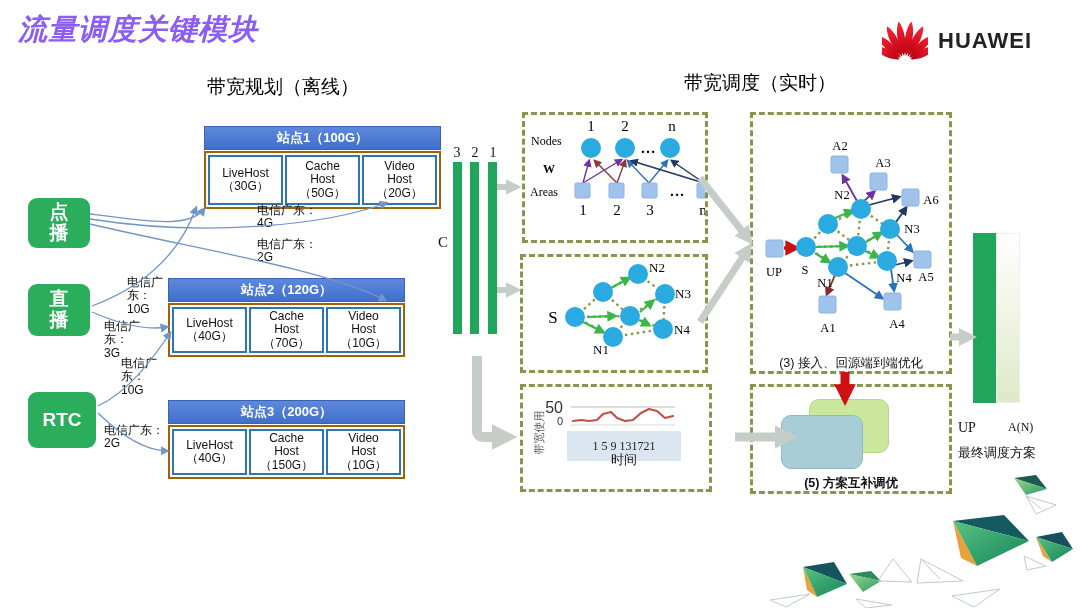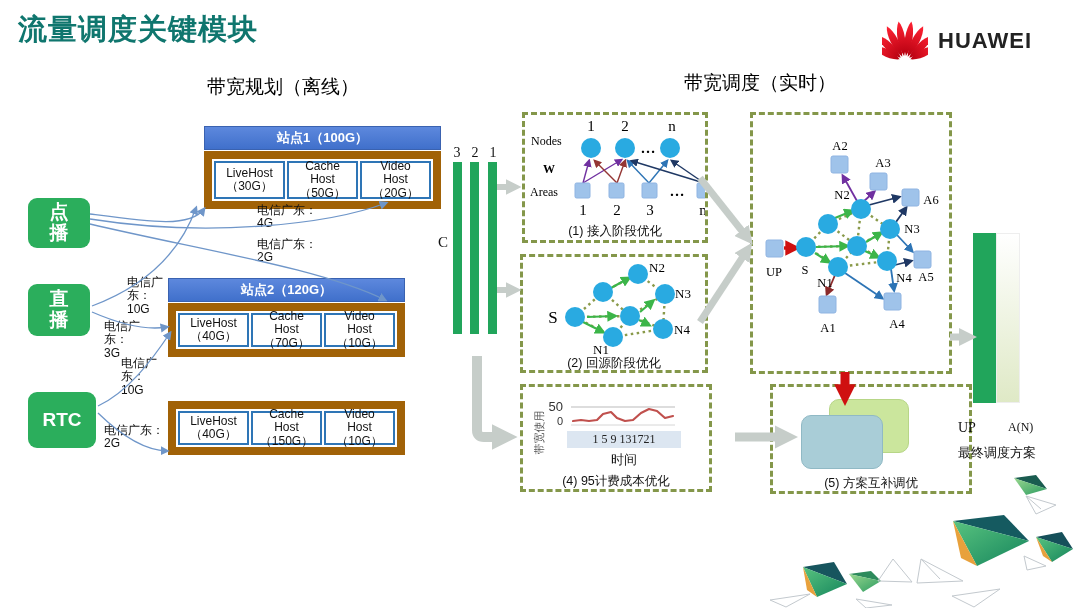--- a/index.html
+++ b/index.html
@@ -2,28 +2,28 @@
 <html><head>
 <meta charset="utf-8">
 <style>
   html,body{margin:0;padding:0;}
   body{width:1080px;height:608px;position:relative;background:#fff;overflow:hidden;
        font-family:"Liberation Sans",sans-serif;color:#111;}
   .abs{position:absolute;}
   .pre{white-space:pre-line;}
   .serif{font-family:"Liberation Serif",serif;}
   
-  .page-title{font-size:29px;font-weight:800;letter-spacing:1px;color:#0f766e;}
+  .page-title{font-size:29px;font-weight:800;letter-spacing:1px;color:#8b5cf6;font-style:italic;}
   .section-heading{font-size:19px;font-weight:400;text-align:center;color:#000;}
   
   .src-box{background:#2bae5c;color:#fff;border-radius:9px;display:flex;align-items:center;
            justify-content:center;text-align:center;font-weight:700;font-size:19px;line-height:1.08;}
   .site-header{background:linear-gradient(#5d88dd,#4070cb);border:1px solid #3a62b0;color:#fff;
                font-size:13px;font-weight:700;display:flex;align-items:center;justify-content:center;height:22px;}
-  .site-body{border:8px solid #a16207;background:#fff;display:flex;gap:2px;padding:2px;box-sizing:border-box;}
+  .site-body{border:2px solid #a16207;background:#fff;display:flex;gap:2px;padding:2px;box-sizing:border-box;}
   .host-cell{flex:1;border:2px solid #2e75b6;display:flex;flex-direction:column;align-items:center;
              justify-content:center;font-size:12px;line-height:1.12;text-align:center;background:#fff;}
   .link-label{font-size:12px;line-height:1.12;color:#111;z-index:3;}
   
   .dash-box{border:3px dashed #84974a;box-sizing:border-box;background:transparent;}
   .caption{font-size:12.5px;color:#111;text-align:center;width:100%;}
   .gbar{background:#21a55b;}
   .bar-label{font-family:"Liberation Serif",serif;font-size:14px;text-align:center;width:10px;}
   svg{display:block;}
   .soft-rect{border-radius:10px;box-sizing:border-box;}
@@ -116,20 +116,21 @@
       </div>
     <div class="host-cell">
         <span class="pre">Video
 Host</span>
         <span>（10G）</span>
       </div>
   </div>
 </div>
 
 <div class="abs" style="left:168px;top:400px;width:237px;">
+  <div class="site-header">站点3（200G）</div>
   <div class="site-body" style="height:54px;margin-top:1px;">
     <div class="host-cell">
         <span class="pre">LiveHost</span>
         <span>（40G）</span>
       </div>
     <div class="host-cell">
         <span class="pre">Cache
 Host</span>
         <span>（150G）</span>
       </div>
@@ -214,21 +215,20 @@
       <text x="92" y="100">2</text>
       <text x="125" y="100">3</text>
       <text x="180" y="100">m</text>
     </g>
     <g font-family="Liberation Serif,serif" font-size="12" fill="#000">
       <text x="6" y="30">Nodes</text>
       <text x="18" y="58" font-weight="bold">W</text>
       <text x="5" y="81">Areas</text>
     </g>
   </svg>
-  <div class="abs caption" style="top:108px;">(1) 接入阶段优化</div>
 </div>
 
 <div class="abs dash-box" style="left:520px;top:254px;width:188px;height:119px;">
   <svg class="abs" style="left:0;top:0;" width="182" height="98" viewBox="0 0 182 98">
     <defs>
       <marker id="b2g" viewBox="0 0 10 10" refX="7" refY="5" markerWidth="5" markerHeight="5" orient="auto-start-reverse">
           <path d="M0,0 L10,5 L0,10 Z" fill="#3cb549"></path>
         </marker>
     </defs>
     <g stroke="#8a9a4a" stroke-width="2.4" stroke-dasharray="2.5 3.5" fill="none">
@@ -259,21 +259,20 @@
       <circle cx="90" cy="80" r="10" fill="#29aae1"></circle>
     <circle cx="140" cy="72" r="10" fill="#29aae1"></circle>
     <g font-family="Liberation Serif,serif" font-size="13" fill="#000" text-anchor="middle">
       <text x="30" y="66" font-size="17">S</text>
       <text x="78" y="97">N1</text>
       <text x="134" y="15">N2</text>
       <text x="160" y="41">N3</text>
       <text x="159" y="77">N4</text>
     </g>
   </svg>
-  <div class="abs caption" style="top:98px;">(2) 回源阶段优化</div>
 </div>
 
 <div class="abs dash-box" style="left:750px;top:112px;width:202px;height:262px;">
   <svg class="abs" style="left:0;top:0;" width="196" height="236" viewBox="0 0 196 236">
     <defs>
       <marker id="b3g" viewBox="0 0 10 10" refX="7" refY="5" markerWidth="5" markerHeight="5" orient="auto-start-reverse">
           <path d="M0,0 L10,5 L0,10 Z" fill="#3cb549"></path>
         </marker>
       <marker id="b3p" viewBox="0 0 10 10" refX="7" refY="5" markerWidth="5.5" markerHeight="5.5" orient="auto-start-reverse">
           <path d="M0,0 L10,5 L0,10 Z" fill="#7030a0"></path>
@@ -356,39 +355,39 @@
       <text x="159" y="118">N3</text>
       <text x="151" y="167">N4</text>
       <text x="75" y="217">A1</text>
       <text x="87" y="35">A2</text>
       <text x="130" y="52">A3</text>
       <text x="178" y="89">A6</text>
       <text x="173" y="166">A5</text>
       <text x="144" y="213">A4</text>
     </g>
   </svg>
+  <div class="abs caption" style="top:240px;">(3) 接入、回源端到端优化</div>
 </div>
 
 <div class="abs dash-box" style="left:520px;top:384px;width:192px;height:108px;">
   <div class="abs" style="left:-14px;top:38px;width:60px;font-size:11px;color:#555;text-align:center;transform:rotate(-90deg);">带宽使用</div>
-  <div class="abs" style="left:22px;top:12px;width:18px;text-align:right;font-size:13px;color:#333;">50</div>
+  <div class="abs" style="left:22px;top:12px;width:18px;text-align:right;font-size:16px;color:#333;">50</div>
   <div class="abs" style="left:22px;top:28px;width:18px;text-align:right;font-size:11px;color:#333;">0</div>
   <svg class="abs" style="left:46px;top:14px;" width="112" height="28" viewBox="0 0 112 28">
     <path d="M2,6 L106,6" stroke="#aaa" stroke-width="0.8" fill="none"></path>
     <path d="M2,24 L106,24" stroke="#ccc" stroke-width="0.8" fill="none"></path>
     <polyline points="4,20 12,19 20,20 28,19 34,13 42,11 48,17 56,20 64,19 72,12 80,8 88,10 96,17 104,15" fill="none" stroke="#c0504d" stroke-width="2.2" stroke-linecap="round" stroke-linejoin="round"></polyline>
   </svg>
-  <div class="abs" style="left:44px;top:44px;width:114px;height:17px;background:#dce6f1;display:flex;align-items:center;justify-content:center;">
+  <div class="abs" style="left:44px;top:44px;width:114px;height:30px;background:#dce6f1;display:flex;align-items:center;justify-content:center;">
     <span class="serif" style="font-size:12px;color:#222;">1 5 9 131721</span>
   </div>
   <div class="abs" style="left:44px;top:64px;width:114px;text-align:center;font-size:13px;">时间</div>
-  <div class="abs caption" style="top:86px;">(4) 95计费成本优化</div>
-</div>
-
-<div class="abs dash-box" style="left:770px;top:384px;width:202px;height:110px;">
+</div>
+
+<div class="abs dash-box" style="left:750px;top:384px;width:202px;height:110px;font-weight:bold;">
   <div class="abs soft-rect" style="left:56px;top:12px;width:80px;height:54px;background:#cbe69d;border:1px solid #b7d687;"></div>
   <div class="abs soft-rect" style="left:28px;top:28px;width:82px;height:54px;background:#a9cdd7;border:1px solid #90b9c5;"></div>
   <div class="abs caption" style="top:88px;">(5) 方案互补调优</div>
 </div>
 
 <div class="abs gbar" style="left:973px;top:233px;width:23px;height:170px;"></div>
 <div class="abs" style="left:996px;top:233px;width:24px;height:170px;background:linear-gradient(180deg,#ffffff,#dfe9c6);border:1px solid #eee;box-sizing:border-box;"></div>
 <div class="abs serif" style="left:958px;top:420px;font-size:14px;">UP</div>
 <div class="abs serif" style="left:1008px;top:420px;font-size:12px;">A(N)</div>
 <div class="abs" style="left:958px;top:444px;font-size:13px;">最终调度方案</div>

